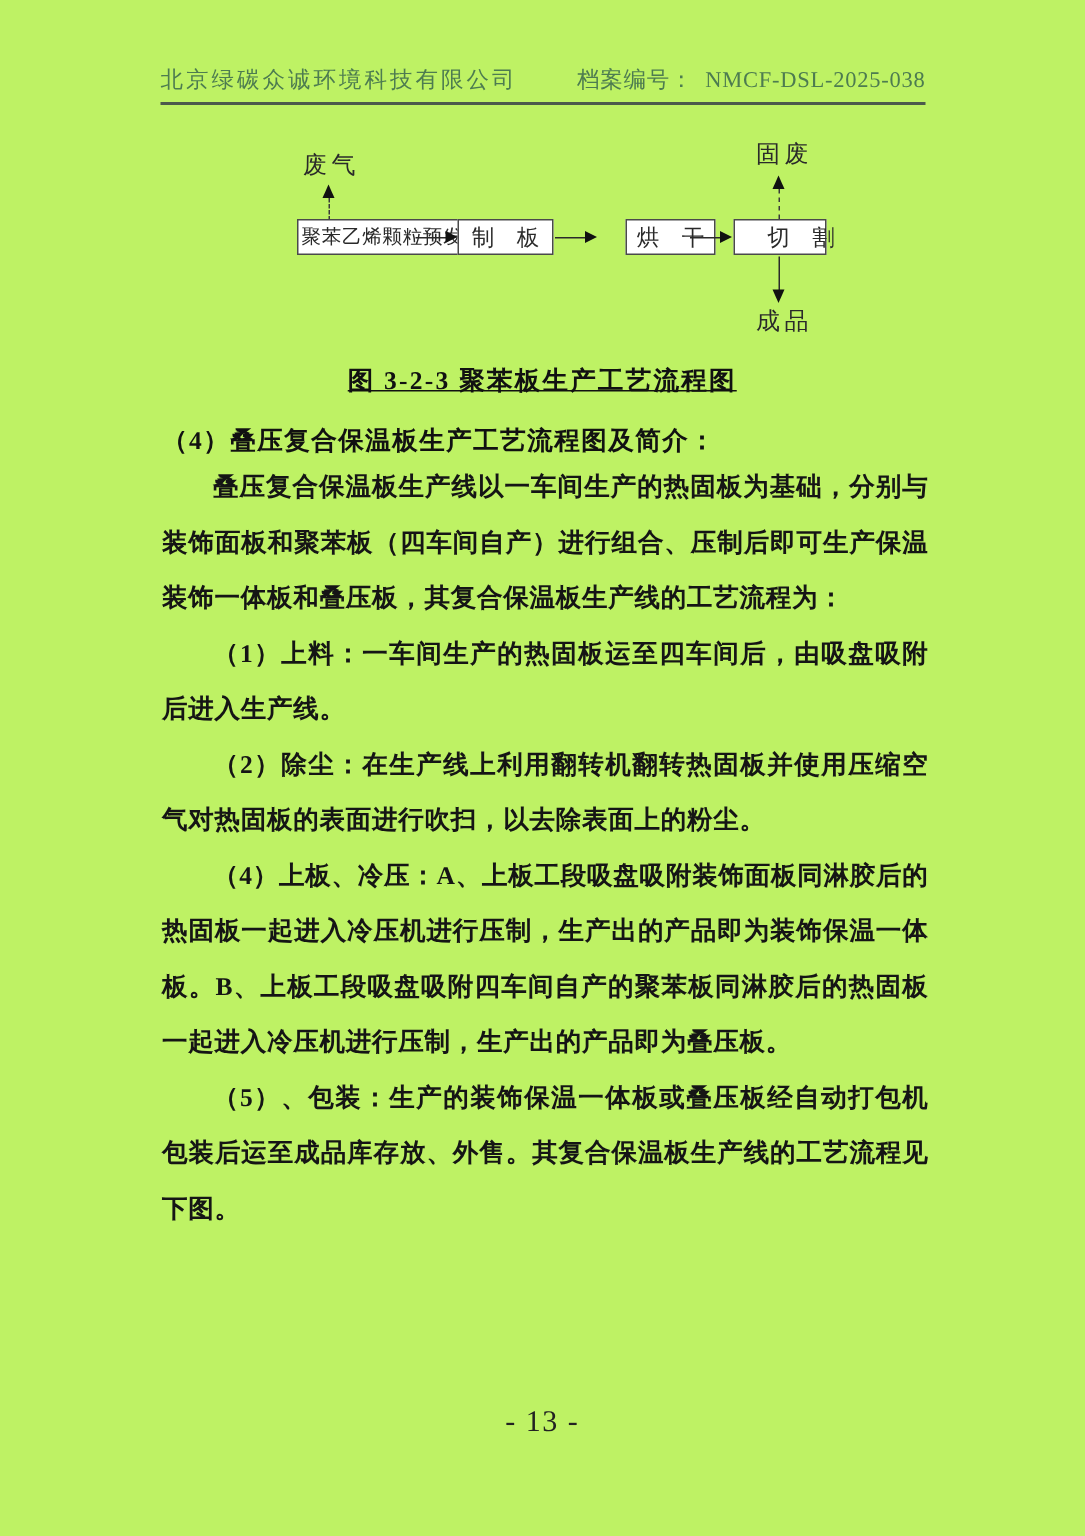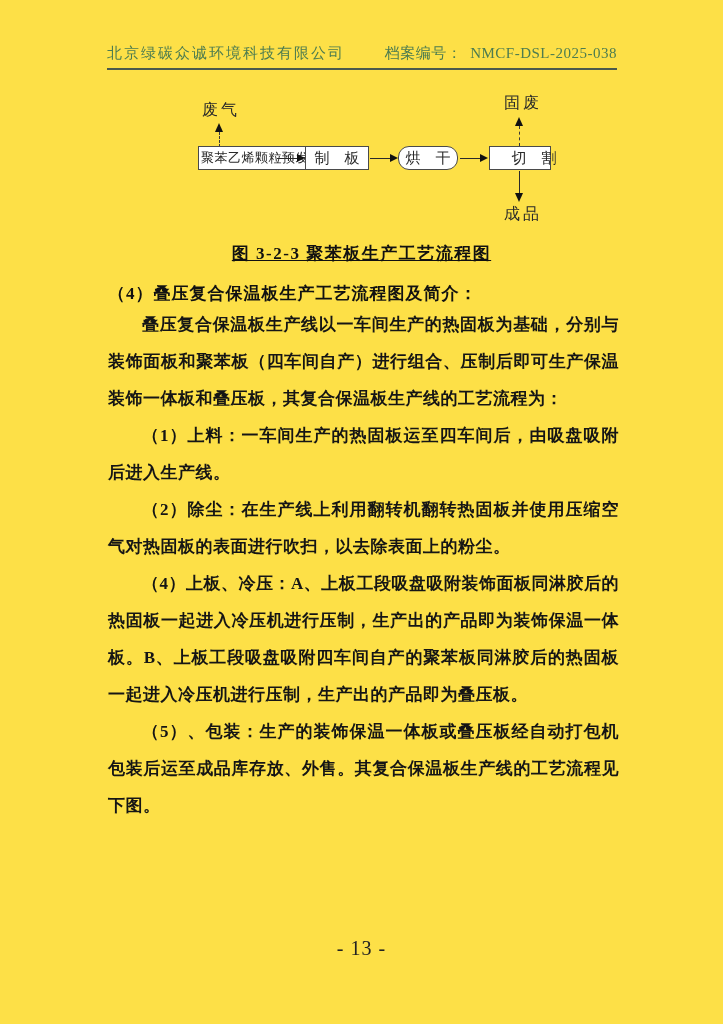--- a/index.html
+++ b/index.html
@@ -1,21 +1,21 @@
 <!DOCTYPE html>
 <html><head>
 <meta charset="utf-8">
 <style>
   html, body { margin: 0; padding: 0; background: #ffffff; }
   .page {
     position: relative;
     width: 723px;
     height: 1024px;
     margin: 0 auto;
-    background: #fde047;
+    background: #bef264;
     overflow: hidden;
     font-family: "Liberation Serif", "DejaVu Serif", serif;
     color: #1c1c1c;
   }
 
   
   .header {
     position: absolute;
     left: 107px;
     top: 44px;
@@ -144,21 +144,21 @@
     <div class="pbox small" style="left:162px; top:146px; width:114px;margin-left:36px;">聚苯乙烯颗粒预发</div>
 
     <span class="hline" style="left:277px; top:158px; width:21px;"></span>
     <span class="head-right" style="left:297px; top:154px;"></span>
 
     <div class="pbox" style="left:305px; top:146px; width:64px;">制　板</div>
 
     <span class="hline" style="left:370px; top:158px; width:21px;"></span>
     <span class="head-right" style="left:390px; top:154px;"></span>
 
-    <div class="pbox" style="left:398px; top:146px; width:60px;border-radius:11px;">烘　干</div>
+    <div class="pbox" style="left:417px; top:146px; width:60px;">烘　干</div>
 
     <span class="hline" style="left:460px; top:158px; width:21px;"></span>
     <span class="head-right" style="left:480px; top:154px;"></span>
 
     <div class="pbox" style="left:489px; top:146px; width:62px;padding-left:28px;">切　割</div>
 
     <span class="dlabel" style="left:504px; top:93px;">固废</span>
     <span class="head-up" style="left:515px; top:117px;"></span>
     <span class="vline-dashed" style="left:519px; top:126px; height:20px;"></span>
 

